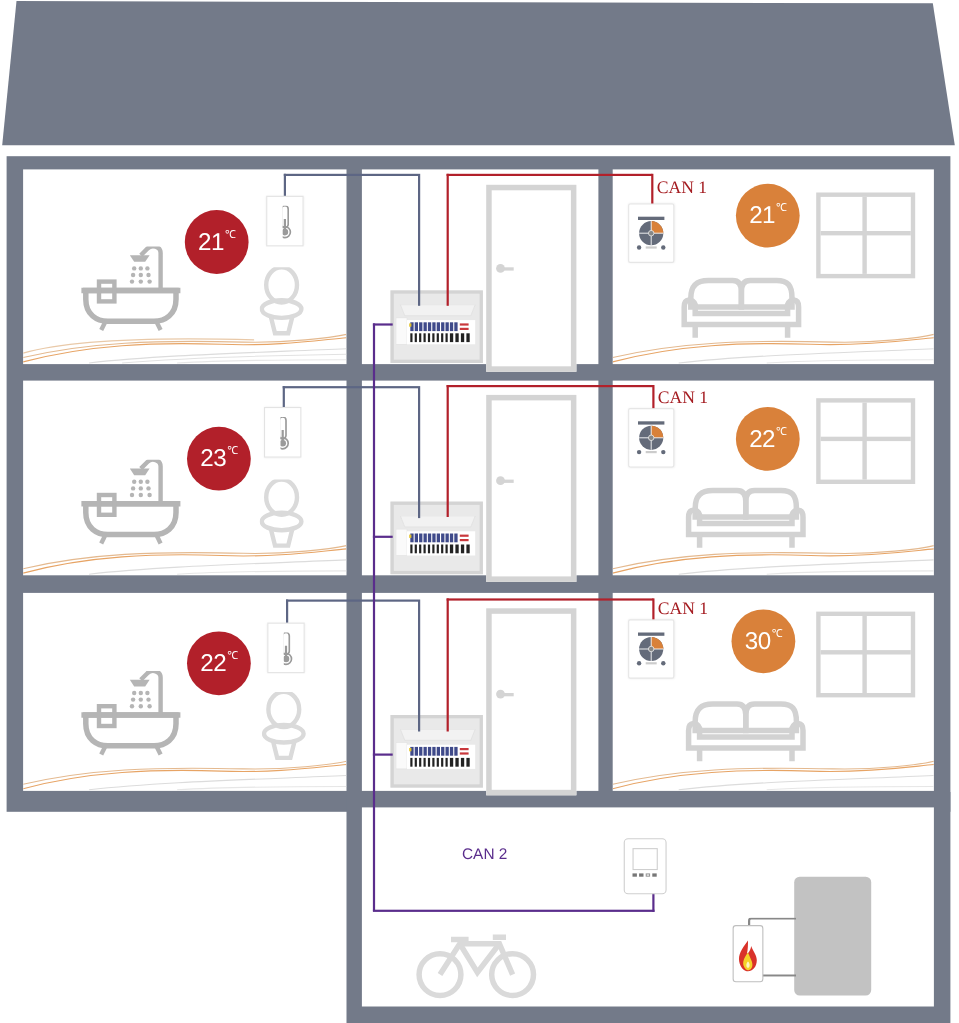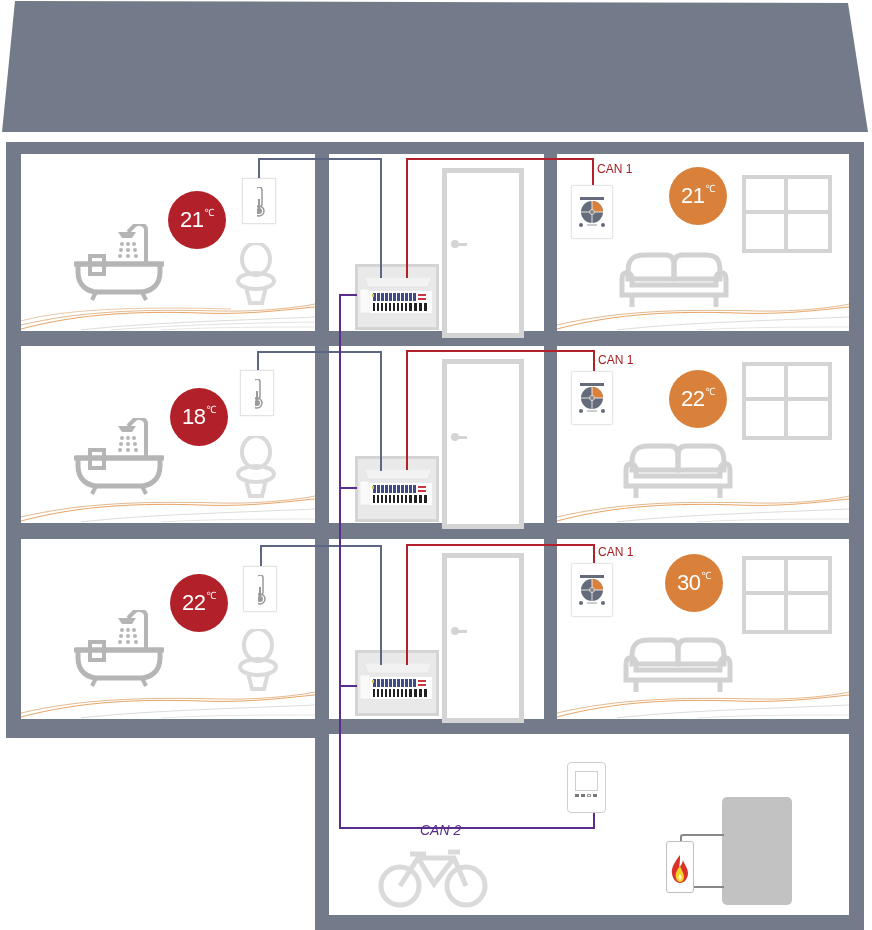--- a/index.html
+++ b/index.html
@@ -4,21 +4,21 @@
 <style>
   html, body { margin: 0; padding: 0; background: #ffffff; }
   body { width: 872px; height: 930px; position: relative; overflow: hidden; font-family: "Liberation Sans", sans-serif; }
   .abs { position: absolute; }
   .wall { position: absolute; background: #737a89; }
   .room { position: absolute; background: #ffffff; overflow: hidden; }
   .badge { position: absolute; width: 58px; height: 58px; border-radius: 50%; color: #fff; display: flex; align-items: center; justify-content: center; font-family: "Liberation Sans", sans-serif; font-size: 22px; letter-spacing: -0.5px; }
   .badge .unit { font-size: 10px; vertical-align: top; position: relative; top: -8px; margin-left: 1px; }
   .badge.red { background: #b2202a; }
   .badge.orange { background: #d9813a; }
-  .label-can1 { position: absolute; color: #a51d22; font-size: 12px; font-family: Liberation Sans, sans-serif; }
+  .label-can1 { position: absolute; color: #a51d22; font-size: 16px; font-family: Liberation Serif, serif; }
   .label-can2 { position: absolute; color: #5a2d8c; font-size: 14px; font-family: "Liberation Sans", sans-serif; }
   .wire-blue { position: absolute; background: #5d6684; }
   .wire-red { position: absolute; background: #b2202a; }
   .wire-purple { position: absolute; background: #5a2d8c; }
   .sensor { position: absolute; width: 32px; height: 44px; background: #fff; border: 1px solid #e3e3e3; box-shadow: 0 0 2px #ececec; }
   .panel { position: absolute; width: 40px; height: 52px; background: #fff; border: 1px solid #e6e6e6; box-shadow: 0 0 2px #eee; border-radius: 2px; }
   .dboard { position: absolute; width: 78px; height: 60px; background: #e9e9e9; border: 3px solid #d4d4d4; }
   .door { position: absolute; width: 72px; height: 160px; border: 5px solid #d4d4d4; background: #fff; }
   .window { position: absolute; width: 82px; height: 70px; border: 4px solid #d4d4d4; }
 </style>
@@ -251,21 +251,21 @@
   </svg>
 <svg class="abs" style="left:236px;top:436px" width="44" height="64">
     <use href="#toilet"></use>
   </svg>
 <div class="sensor" style="left:240px;top:370px;">
   <svg class="abs" style="left:14px;top:8px" width="14" height="32">
       <use href="#thermo" x="1"></use>
     </svg>
 </div>
 <div class="badge red" style="left:170px;top:388px;">
-  <span>18</span>
+  <span>23</span>
     <span class="unit">℃</span>
 </div>
 
 <div class="dboard" style="left:355px;top:456px;">
   <svg class="abs" style="left:2px;top:10px" width="76" height="40">
       <use href="#dboardinner"></use>
     </svg>
 </div>
 <div class="door" style="left:442px;top:359px;">
   <div class="abs" style="left:6px;top:72px;width:14px;height:3px;background:#d4d4d4;"></div>
@@ -357,21 +357,21 @@
 <div class="wire-red" style="left:406px;top:544px;width:2px;height:121px;"></div>
 <div class="wire-red" style="left:406px;top:544px;width:188px;height:2px;"></div>
 <div class="wire-red" style="left:593px;top:544px;width:2px;height:19px;"></div>
 
 <div class="wire-purple" style="left:339px;top:294px;width:2px;height:534px;"></div>
 <div class="wire-purple" style="left:339px;top:294px;width:18px;height:2px;"></div>
 <div class="wire-purple" style="left:339px;top:487px;width:18px;height:2px;"></div>
 <div class="wire-purple" style="left:339px;top:685px;width:18px;height:2px;"></div>
 <div class="wire-purple" style="left:339px;top:827px;width:256px;height:2px;"></div>
 <div class="wire-purple" style="left:593px;top:811px;width:2px;height:18px;"></div>
-<div class="label-can2" style="left:420px;top:822px;font-style:italic;">CAN 2</div>
+<div class="label-can2" style="left:420px;top:768px;">CAN 2</div>
 
 <div class="abs" style="left:567px;top:762px;width:37px;height:49px;border:1px solid #cfcfcf;border-radius:4px;background:#fff;">
   <div class="abs" style="left:7px;top:8px;width:21px;height:18px;border:1px solid #cfcfcf;"></div>
   <div class="abs" style="left:7px;top:31px;width:4px;height:3px;background:#777;"></div>
   <div class="abs" style="left:13px;top:31px;width:4px;height:3px;background:#777;"></div>
   <div class="abs" style="left:19px;top:31px;width:4px;height:3px;border:1px solid #999;box-sizing:border-box;"></div>
   <div class="abs" style="left:25px;top:31px;width:4px;height:3px;background:#777;"></div>
 </div>
 
 <svg class="abs" style="left:378px;top:848px" width="112" height="62">

